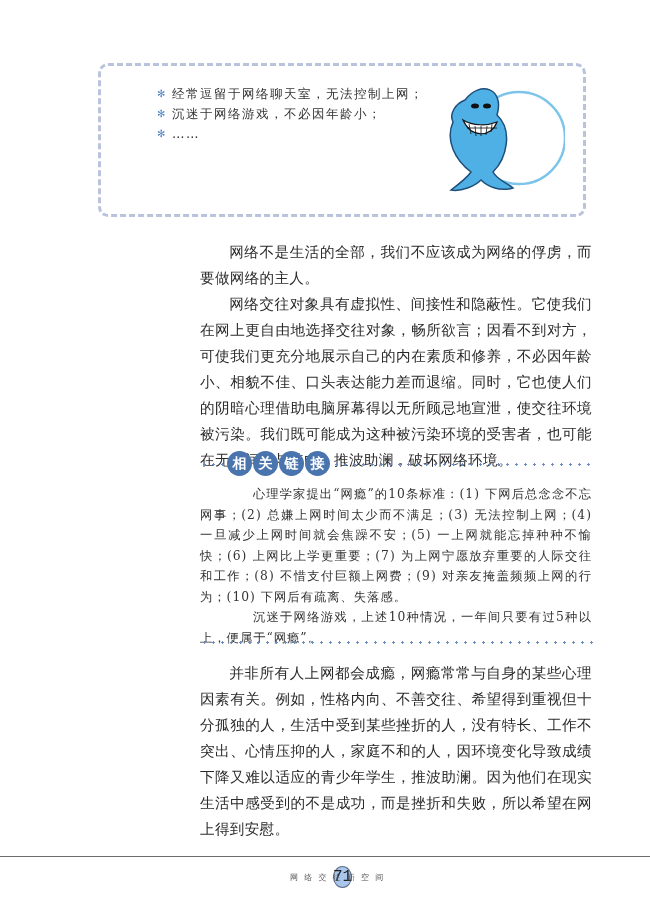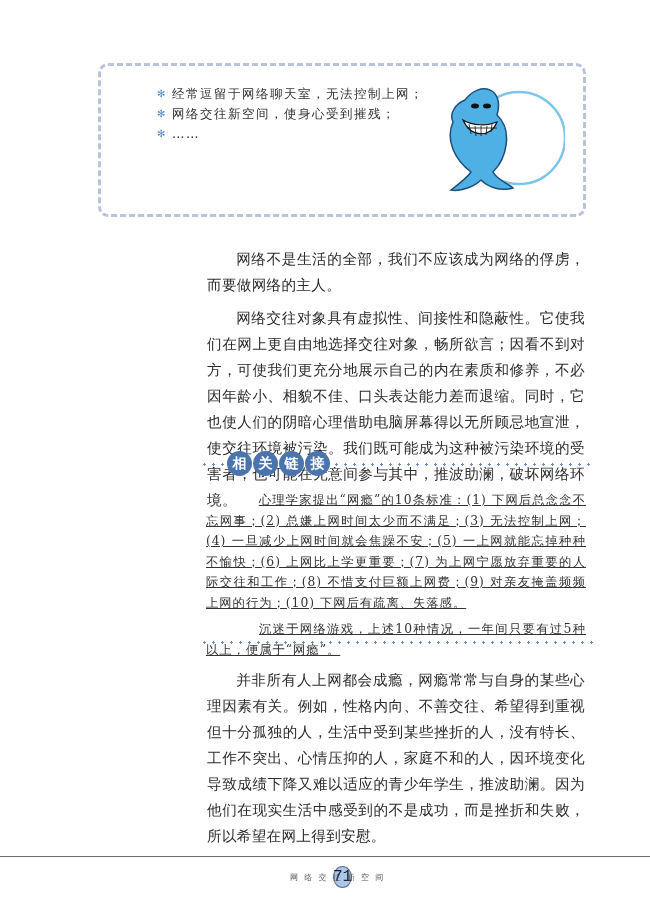--- a/index.html
+++ b/index.html
@@ -18,36 +18,36 @@
   .star { color: #5a89c8; font-size: 10px; margin-right: 5px; }
   .question { position: absolute; left: 14px; top: 94px; width: 320px; font-size: 12.5px; line-height: 20px; letter-spacing: 1.5px; color: #333; }
   .q-circle { display: inline-block; width: 11px; height: 11px; border: 1.5px solid #6b9ad4; border-radius: 50%; margin-left: 26px; margin-right: 12px; vertical-align: -1px; }
   .mascot { position: absolute; right: 18px; top: 14px; width: 130px; height: 120px; }
 
   .body-text {
     position: absolute; left: 200px; width: 392px;
     font-family: "DejaVu Sans", "Liberation Sans", sans-serif;
     font-size: 14.6px; line-height: 26px; color: #2b2b2b; letter-spacing: 0.3px;
   }
-  .body-text p { margin: 7px; text-indent: 2em; text-align: justify; }
+  .body-text p { margin: 0; text-indent: 2em; text-align: justify; }
   .para1 { top: 239px; }
   .para3 { top: 660px; }
 
   .link-section { position: absolute; left: 200px; top: 450px; width: 395px; }
   .dots-row { position: relative; height: 28px; }
   .dots-line { position: absolute; top: 13px; height: 3px;
     background-image: radial-gradient(circle, #6b8cc2 1.1px, transparent 1.4px);
     background-size: 9px 3px; background-repeat: repeat-x; }
   .badge-group { position: absolute; left: 27px; top: 1px; display: flex; gap: 1px; }
   .badge { width: 25px; height: 25px; border-radius: 50%; background: #4a74ad; color: #fff;
     font-family: "DejaVu Sans", sans-serif; font-weight: bold; font-size: 14px;
     display: flex; align-items: center; justify-content: center; }
   .link-text { position: absolute; left: 0; top: 34px; width: 392px;
     font-family: "DejaVu Serif", "Liberation Serif", serif; font-size: 12.3px; line-height: 20.5px; color: #333; letter-spacing: 1px; }
-  .link-text p { margin: 6px; text-indent: 4.3em; text-align: justify; text-decoration: underline; }
+  .link-text p { margin: 0; text-indent: 4.3em; text-align: justify; }
   .bottom-dots { position: absolute; left: 200px; top: 641px; width: 395px; height: 3px;
     background-image: radial-gradient(circle, #6b8cc2 1.1px, transparent 1.4px);
     background-size: 9px 3px; background-repeat: repeat-x; }
 
   .footer-line { position: absolute; left: 0; top: 856px; width: 650px; height: 1px; background: #6d6d6d; }
   .page-num { position: absolute; left: 333px; top: 845px; width: 19px; height: 22px; border-radius: 50%;
     background: #a9c6ec; border: 1px solid #5f6f88; box-sizing: border-box;
     font-family: Liberation Mono, monospace; font-size: 16px; color: #222;
     display: flex; align-items: center; justify-content: center; margin-top: 21px; }
   .footer-title { position: absolute; left: 290px; top: 872px; width: 110px; text-align: left;
@@ -57,21 +57,21 @@
 <body>
 
 <div class="callout">
   <div class="bullets">
     <div class="bullet">
       <span class="star">✻</span>
       <span>经常逗留于网络聊天室，无法控制上网；</span>
     </div>
     <div class="bullet">
       <span class="star">✻</span>
-      <span>网络交往新空间，使身心受到摧残；</span>
+      <span>沉迷于网络游戏，不必因年龄小；</span>
     </div>
     <div class="bullet">
       <span class="star">✻</span>
       <span>……</span>
     </div>
   </div>
   <svg class="mascot" viewBox="0 0 130 120">
     <circle cx="84" cy="58" r="46" fill="none" stroke="#7cc4ea" stroke-width="2.5"></circle>
     <path d="M30 20 C45 0, 70 8, 62 35 C78 50, 72 78, 58 92 C62 100, 74 104, 78 108 C64 112, 52 106, 46 100 C40 106, 26 112, 16 110 C24 104, 32 98, 36 92 C20 80, 10 60, 18 42 C14 34, 20 24, 30 20 Z" fill="#4fb0e6" stroke="#1e4e7a" stroke-width="1.5"></path>
     <ellipse cx="40" cy="26" rx="4" ry="2.5" fill="#111"></ellipse>

